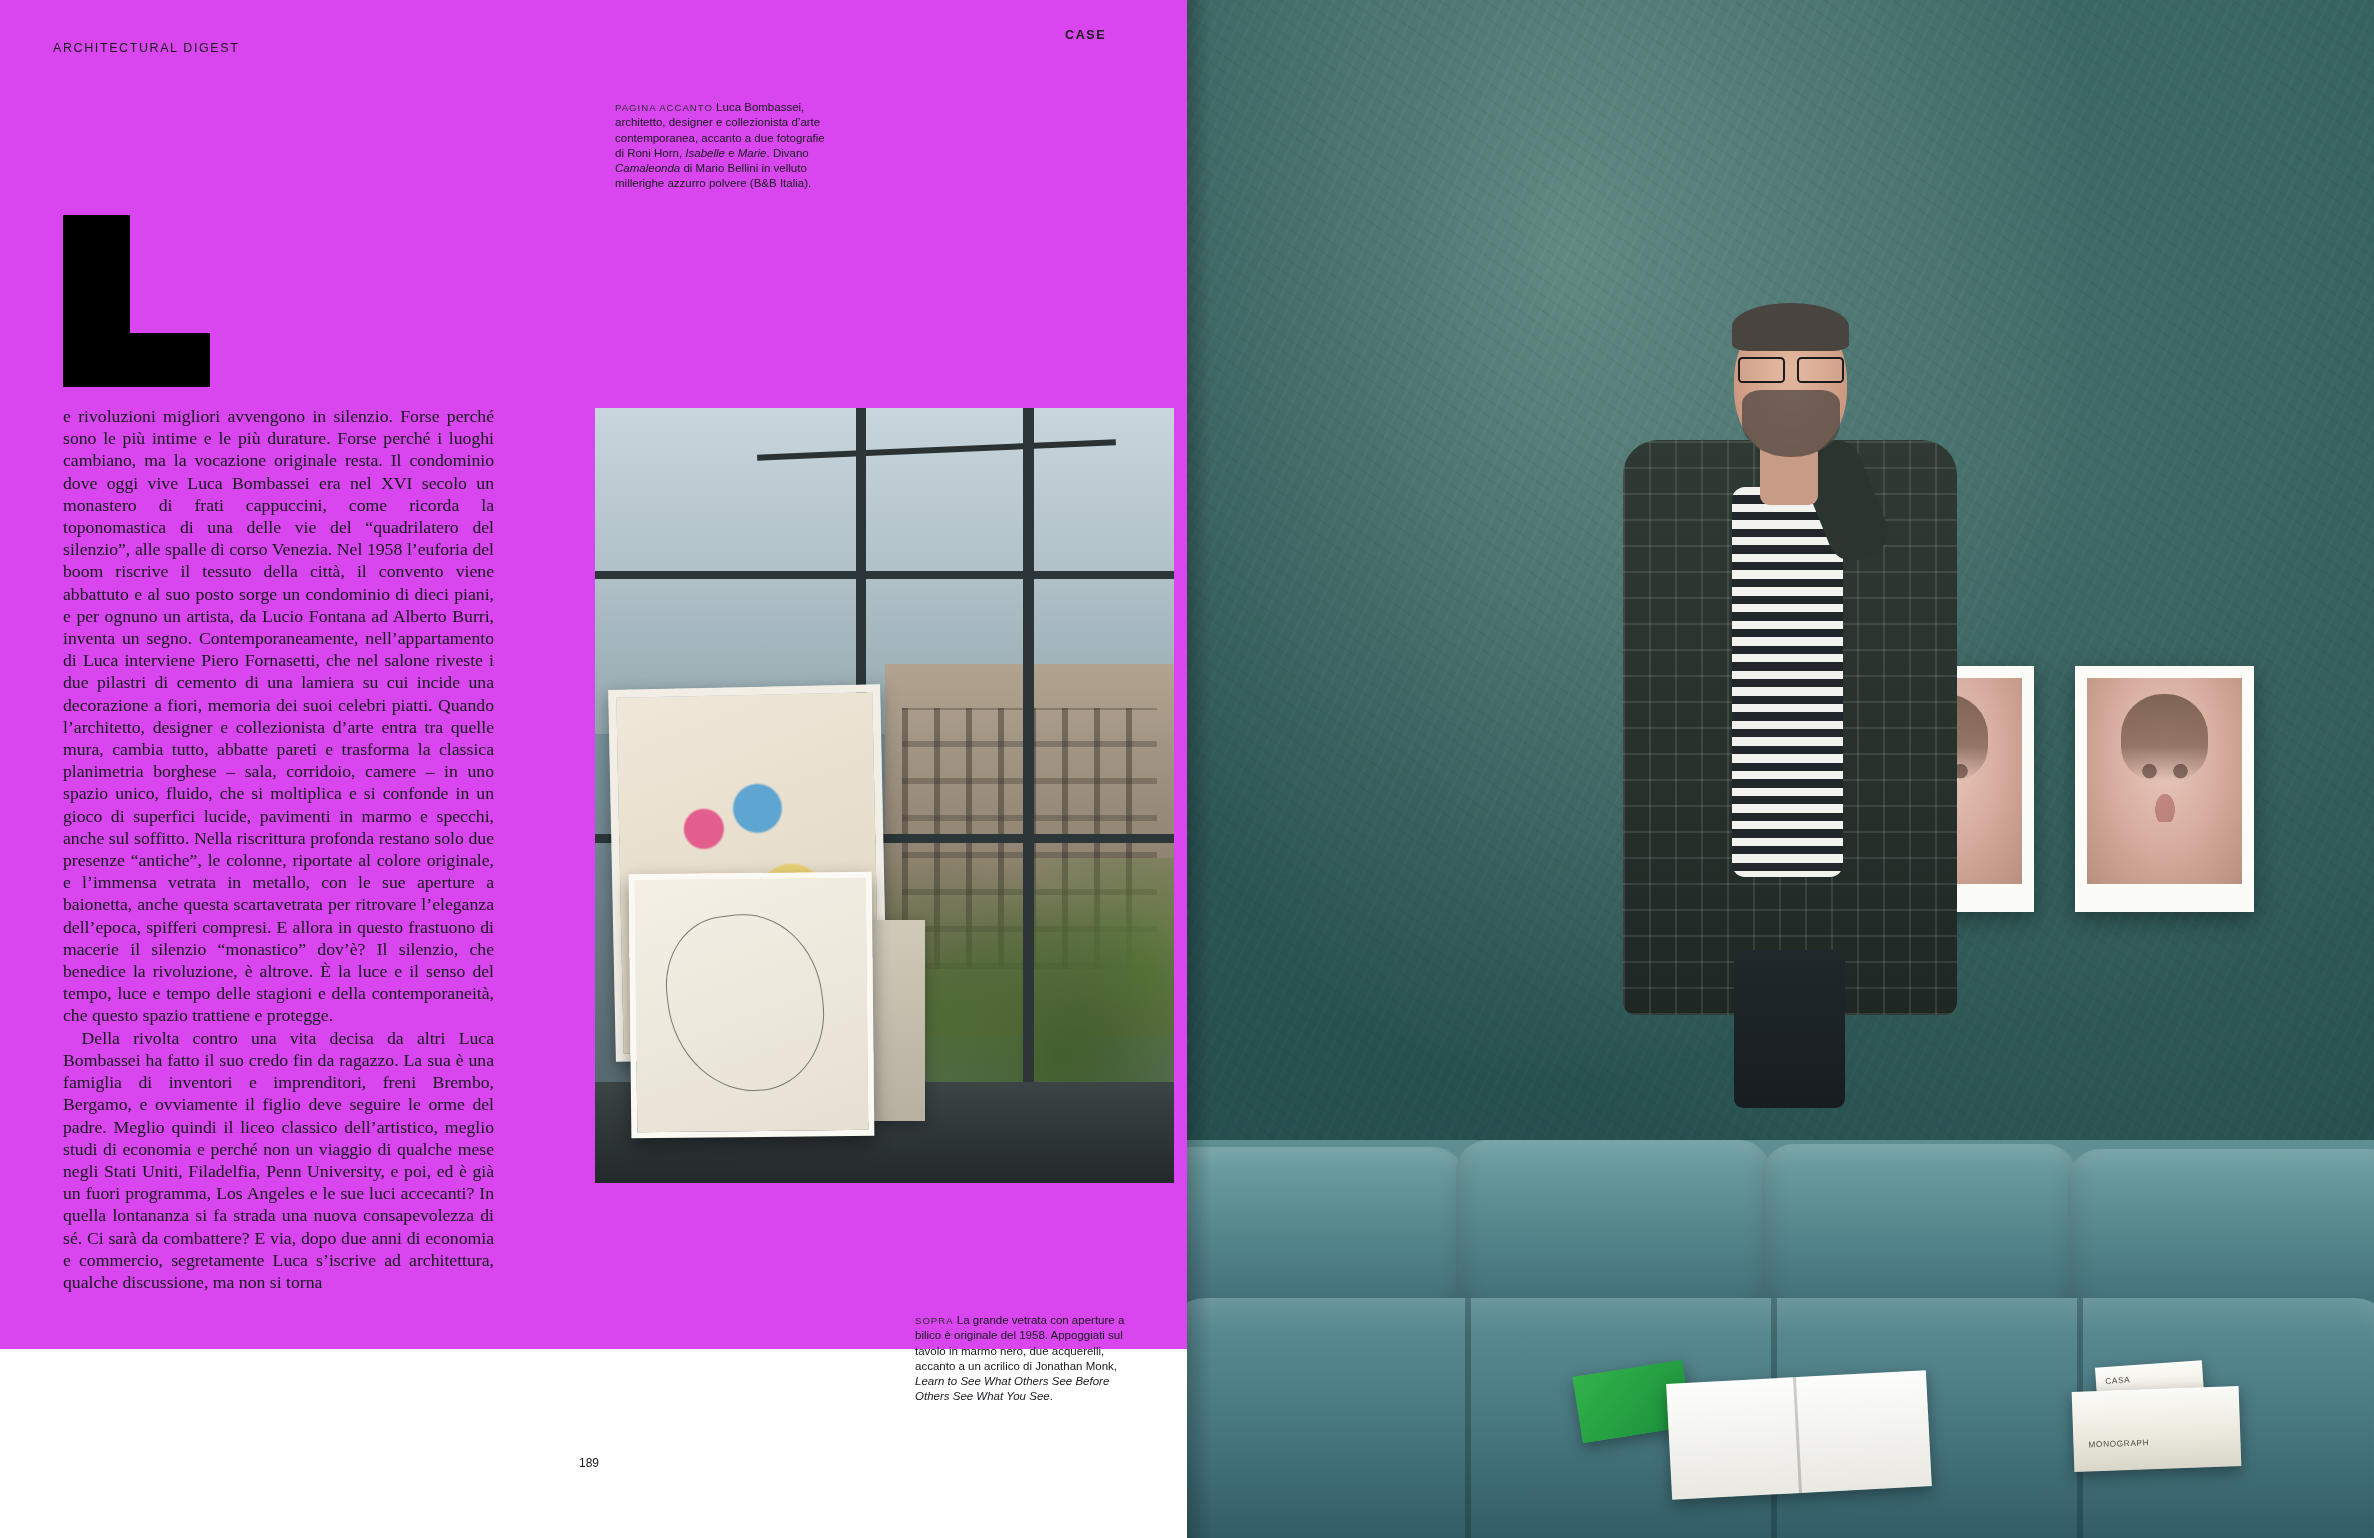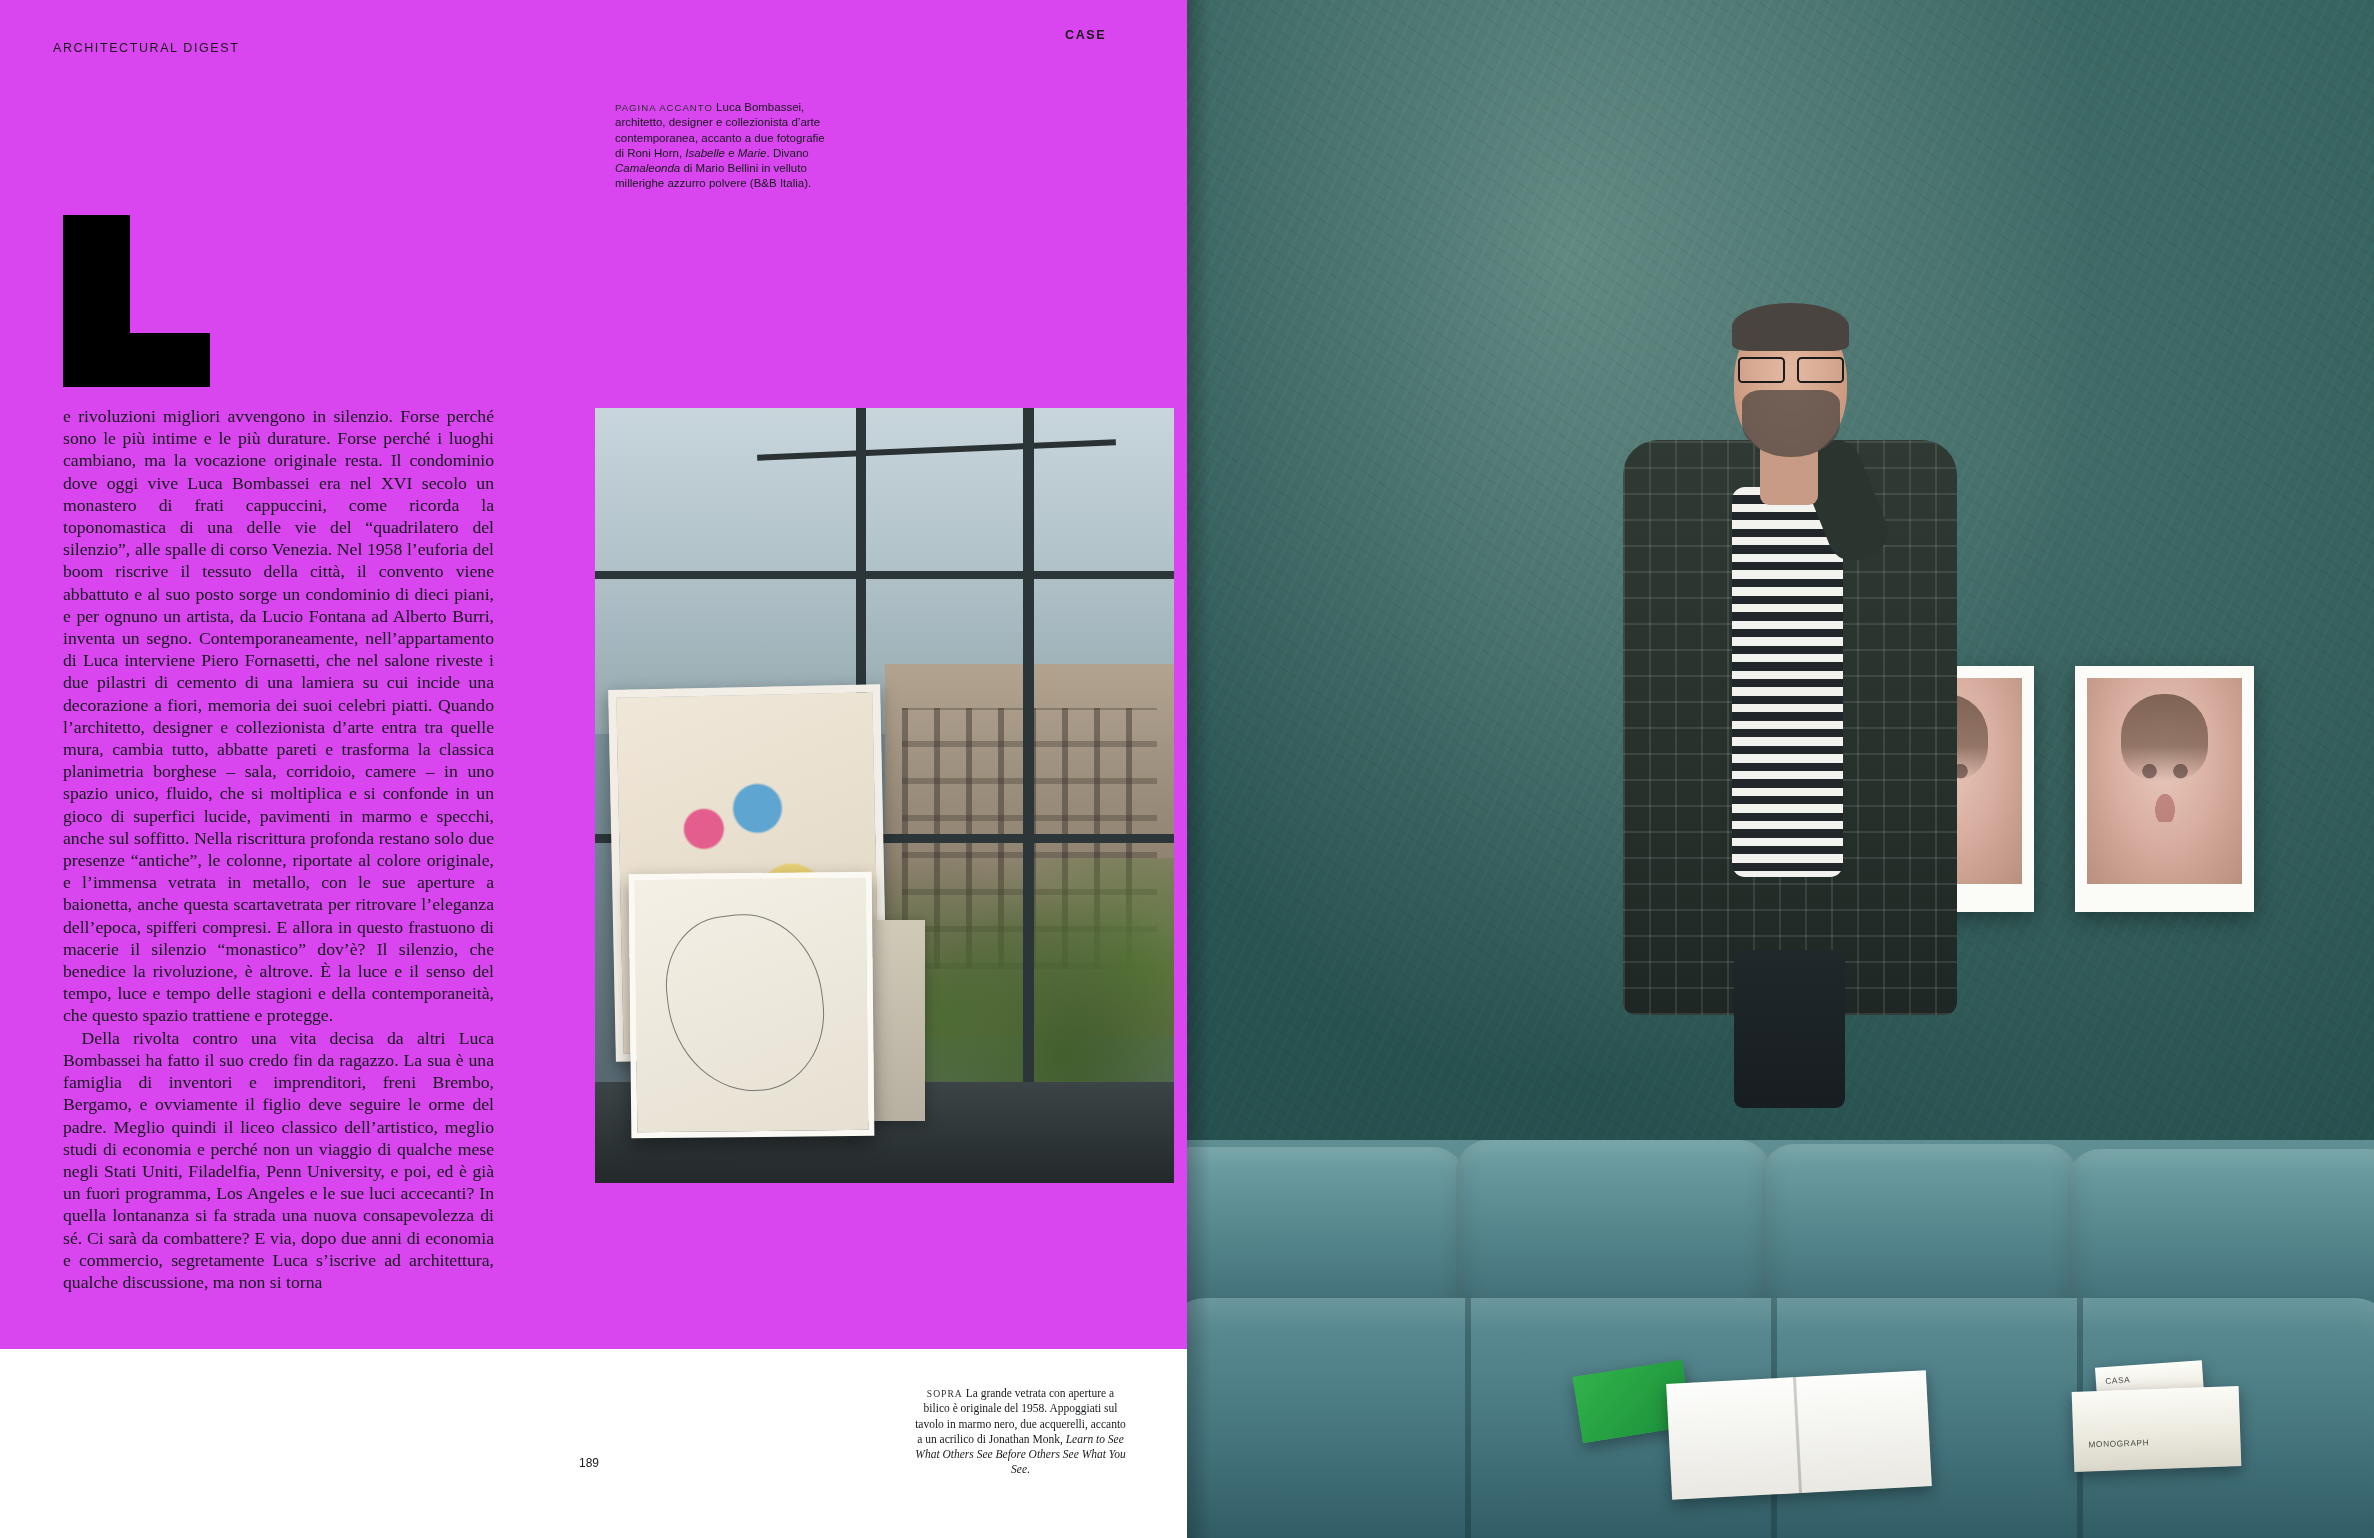--- a/index.html
+++ b/index.html
@@ -193,27 +193,27 @@
   }
   .pl-ceiling-track {
     position: absolute; left: 28%; top: 5%; width: 62%; height: 5.6px;
     background: #2a3234; transform: rotate(-2.5deg);
   }
 
   
   .cap-bottom {
     position: absolute;
     left: 915px;
-    top: 1386px;
+    top: 1313px;
     width: 211px;
-    font-family: Liberation Serif, serif;
+    font-family: Liberation Sans, sans-serif;
     font-size: 11.5px;
     line-height: 1.33;
     color: #16191c;
-    text-align: center;
+    text-align: left;
   }
 
   .folio {
     position: absolute;
     left: 579px;
     top: 1456px;
     font-family: "Liberation Sans", sans-serif;
     font-size: 12px;
     color: #1a1a1a;
   }

